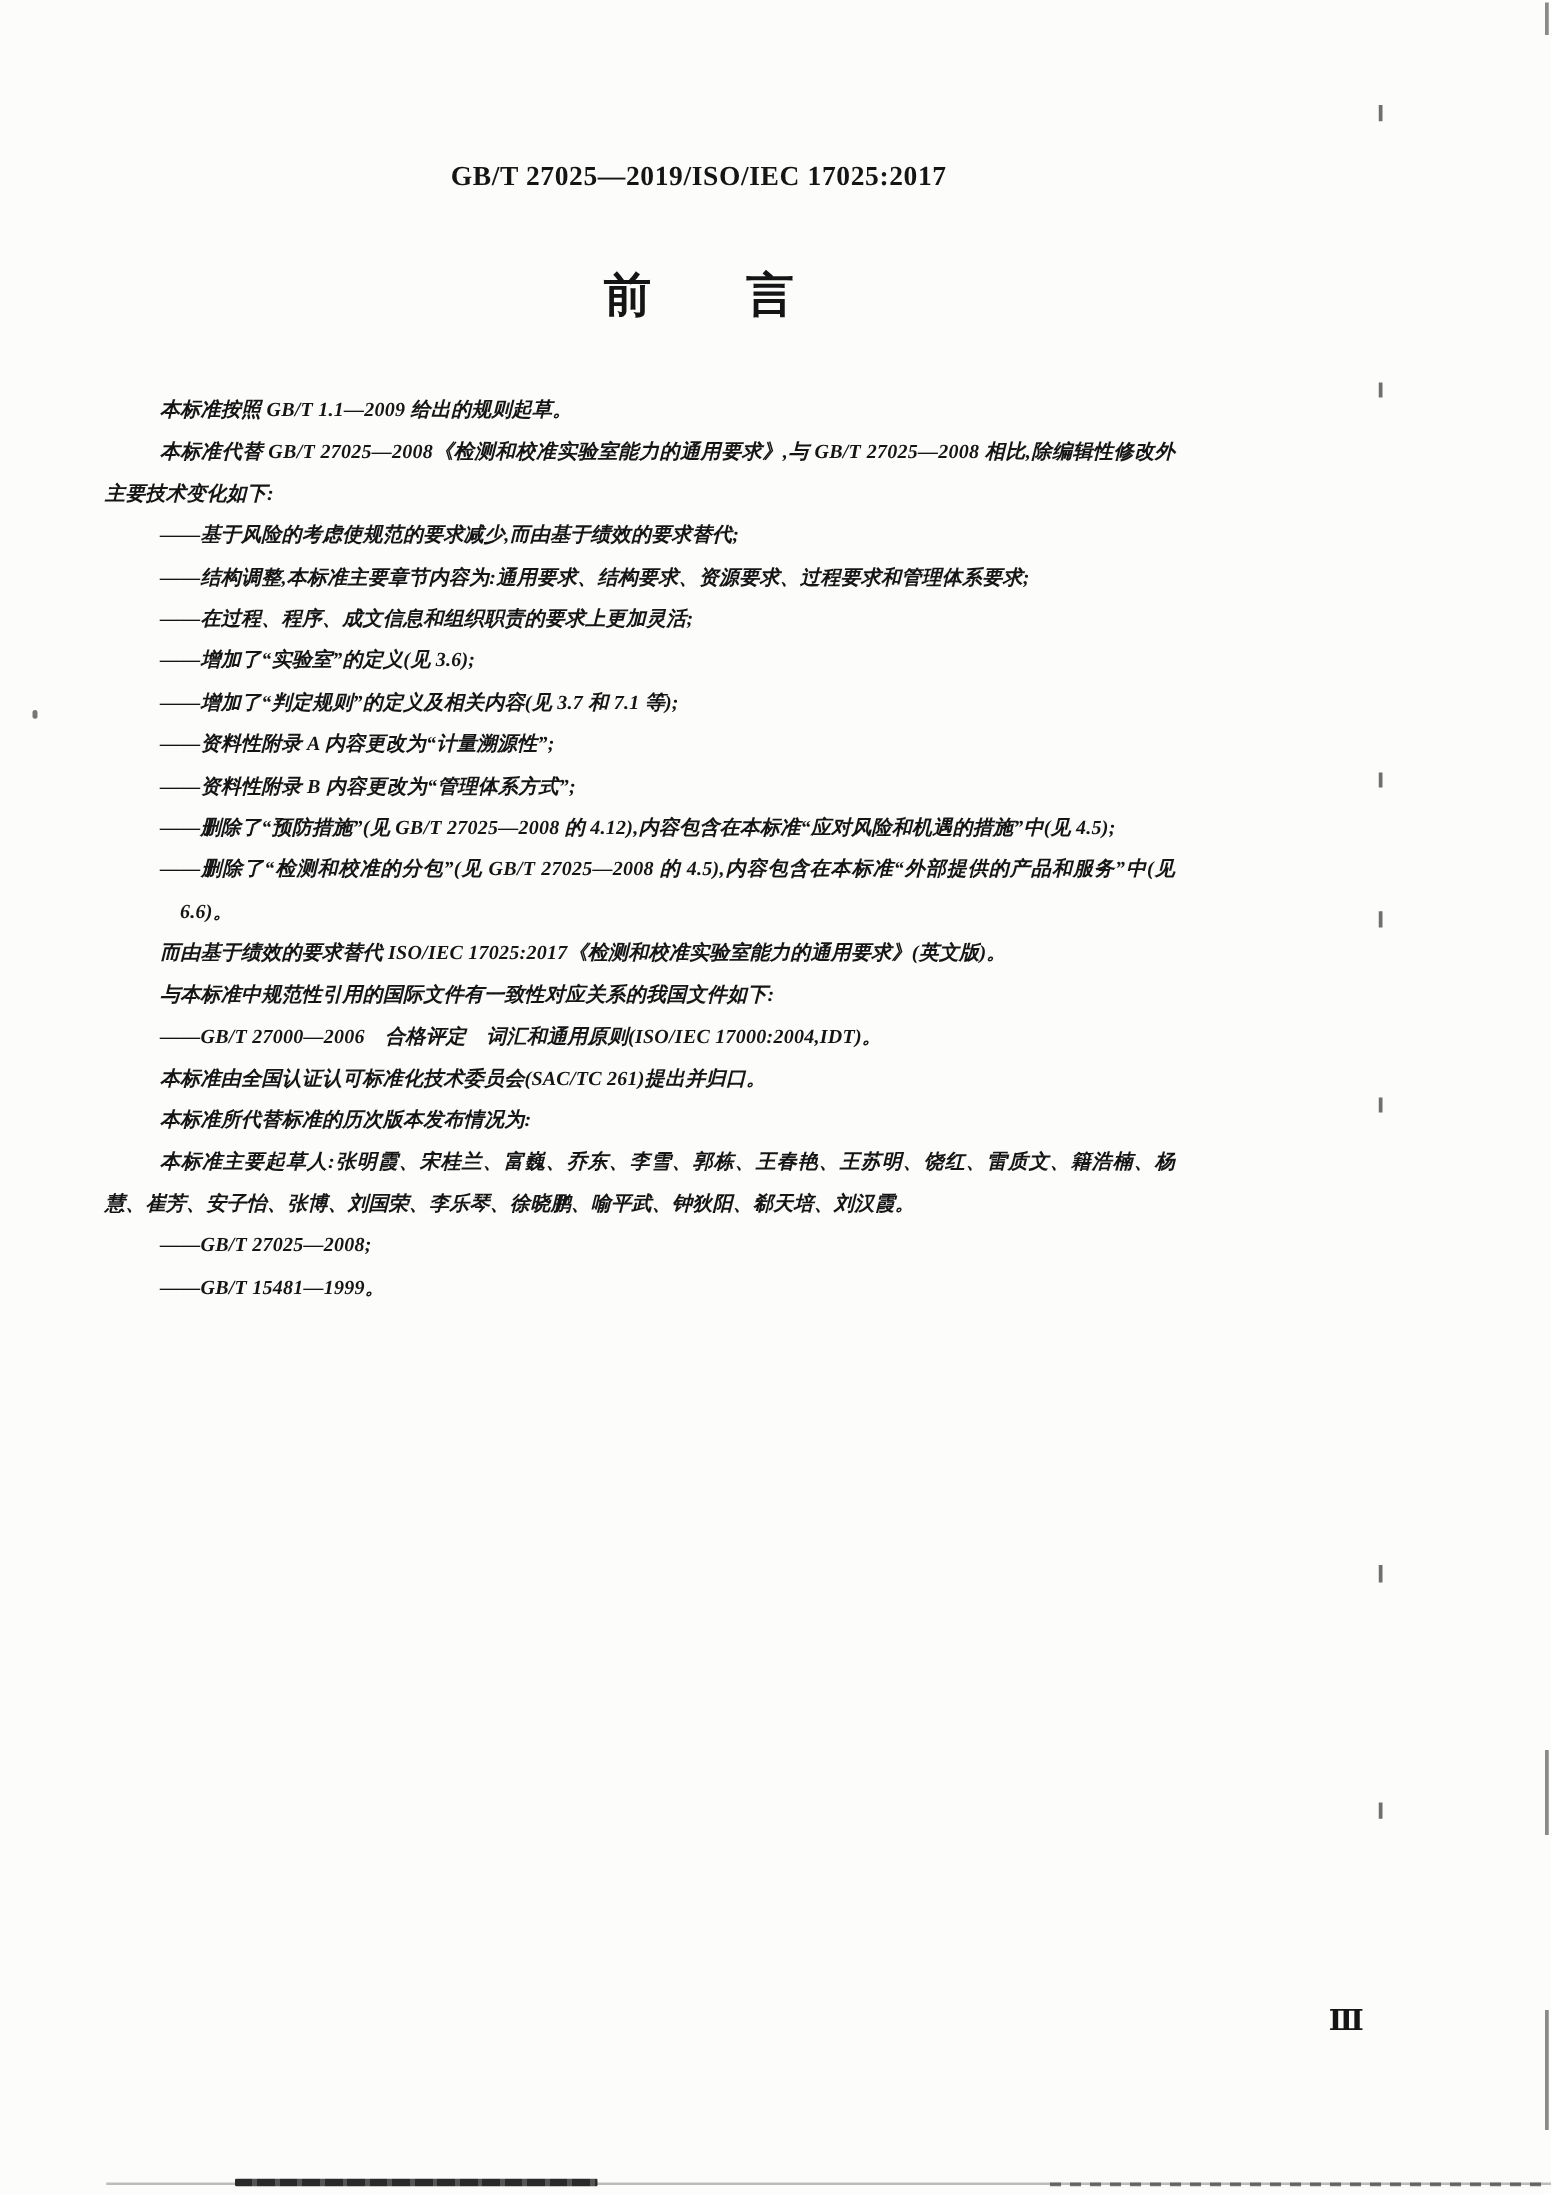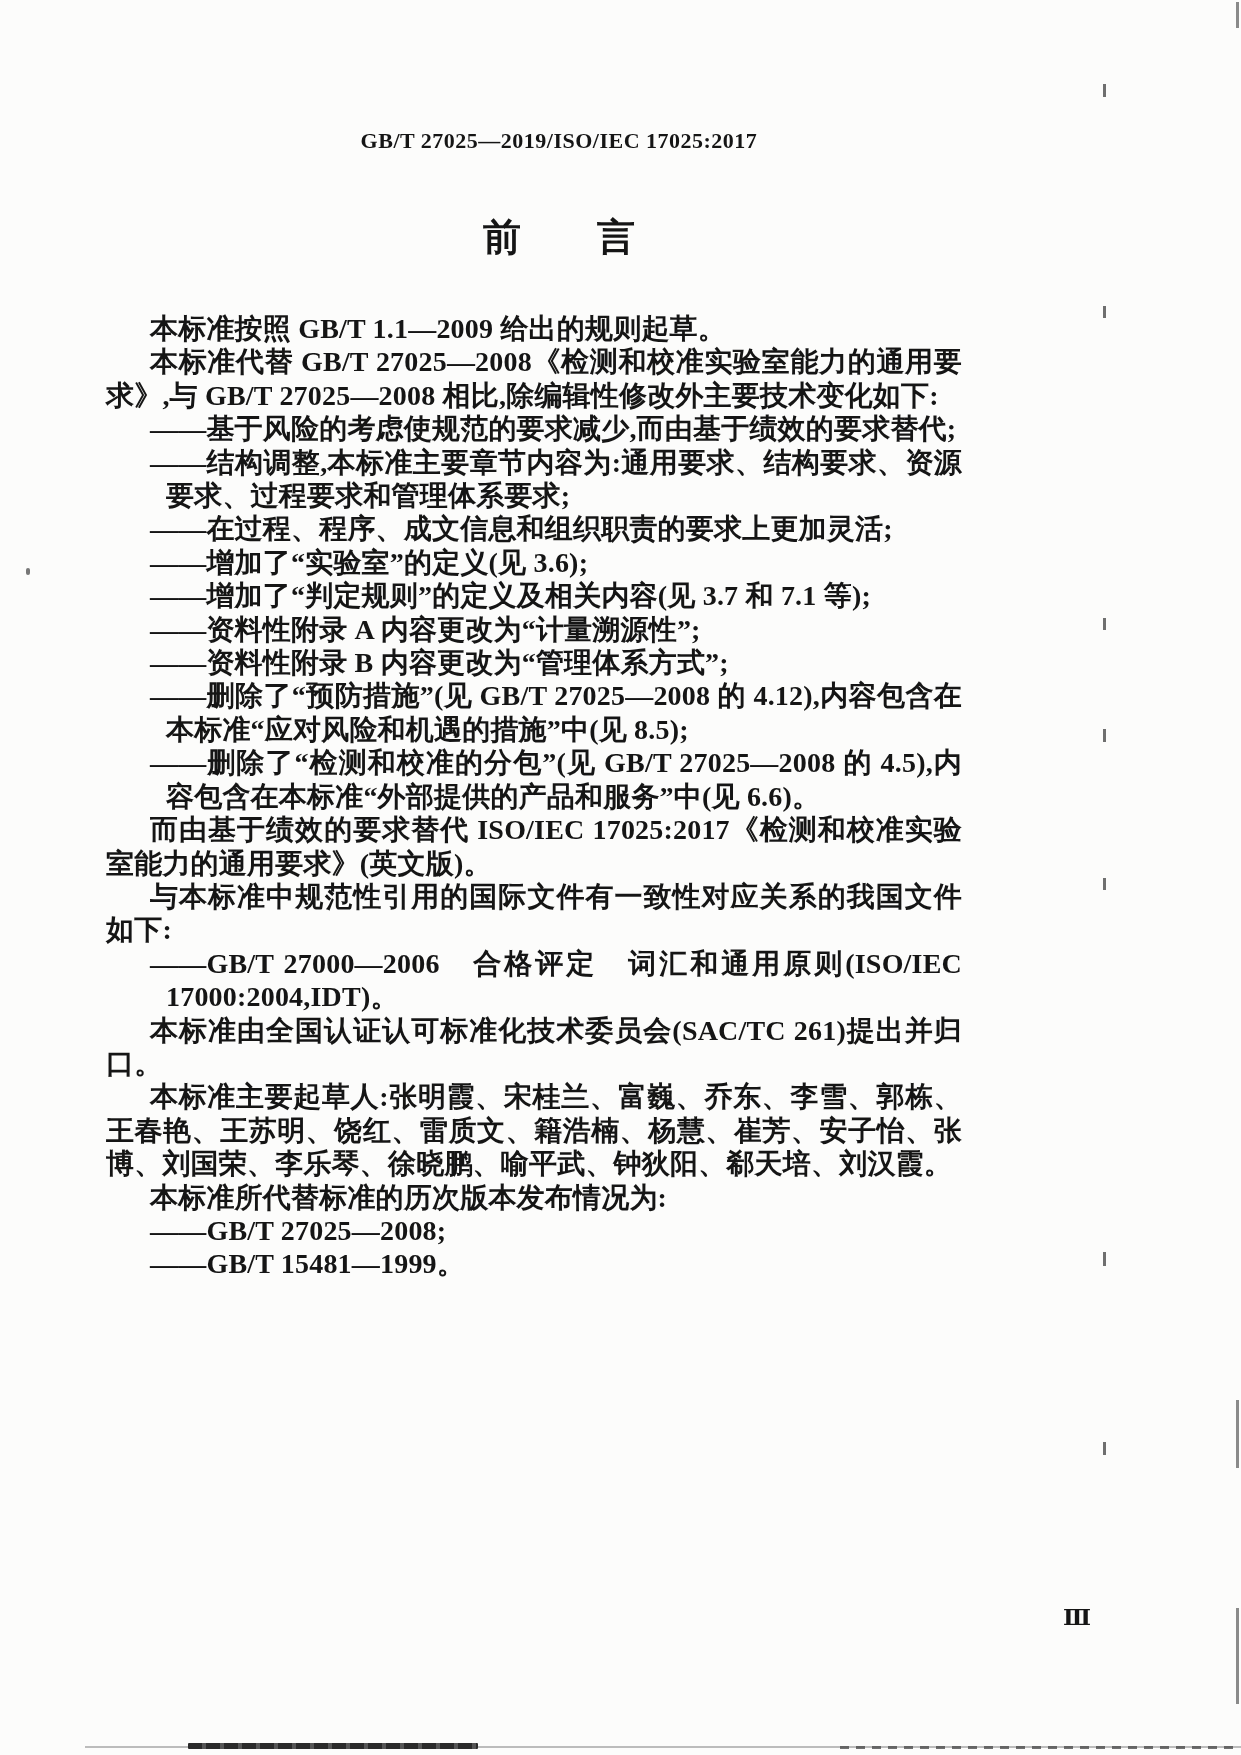--- a/index.html
+++ b/index.html
@@ -21,27 +21,28 @@
     white-space:nowrap;
   }
   .title {
     margin:64px 253px 0 130px;
     text-align:center;
     font-size:38px;
     line-height:1;
     font-weight:700;
   }
   .body {
-    margin:56px 0 0 106px;
+    margin:56px 0 0 84px;
     width:856px;
-    font-size:28px;
+    font-size:16px;
     line-height:33.4px;
     font-weight:600;
     text-align:justify;
     letter-spacing:0.2px;
+    font-style:italic;
   }
   .para { text-indent:44px; margin:0; }
   .dash { padding-left:60px; text-indent:-16px; margin:0; }
   .page-number {
     position:absolute; left:1063px; top:1603px;
     font-size:23px; font-weight:700;
   }
   
   .tick { position:absolute; background:#6f6f6f; }
   .edge-line { position:absolute; background:#8a8a8a; }
@@ -64,28 +65,28 @@
   <div class="body" id="doc-body">
       <div class="para">本标准按照 GB/T 1.1—2009 给出的规则起草。</div>
       <div class="para">本标准代替 GB/T 27025—2008《检测和校准实验室能力的通用要求》,与 GB/T 27025—2008 相比,除编辑性修改外主要技术变化如下:</div>
       <div class="dash">——基于风险的考虑使规范的要求减少,而由基于绩效的要求替代;</div>
       <div class="dash">——结构调整,本标准主要章节内容为:通用要求、结构要求、资源要求、过程要求和管理体系要求;</div>
       <div class="dash">——在过程、程序、成文信息和组织职责的要求上更加灵活;</div>
       <div class="dash">——增加了“实验室”的定义(见 3.6);</div>
       <div class="dash">——增加了“判定规则”的定义及相关内容(见 3.7 和 7.1 等);</div>
       <div class="dash">——资料性附录 A 内容更改为“计量溯源性”;</div>
       <div class="dash">——资料性附录 B 内容更改为“管理体系方式”;</div>
-      <div class="dash">——删除了“预防措施”(见 GB/T 27025—2008 的 4.12),内容包含在本标准“应对风险和机遇的措施”中(见 8.5);</div>
+      <div class="dash">——删除了“预防措施”(见 GB/T 27025—2008 的 4.12),内容包含在本标准“应对风险和机遇的措施”中(见 4.5);</div>
       <div class="dash">——删除了“检测和校准的分包”(见 GB/T 27025—2008 的 4.5),内容包含在本标准“外部提供的产品和服务”中(见 6.6)。</div>
       <div class="para">而由基于绩效的要求替代 ISO/IEC 17025:2017《检测和校准实验室能力的通用要求》(英文版)。</div>
       <div class="para">与本标准中规范性引用的国际文件有一致性对应关系的我国文件如下:</div>
       <div class="dash">——GB/T 27000—2006　合格评定　词汇和通用原则(ISO/IEC 17000:2004,IDT)。</div>
       <div class="para">本标准由全国认证认可标准化技术委员会(SAC/TC 261)提出并归口。</div>
+      <div class="para">本标准所代替标准的历次版本发布情况为:</div>
       <div class="para">本标准主要起草人:张明霞、宋桂兰、富巍、乔东、李雪、郭栋、王春艳、王苏明、饶红、雷质文、籍浩楠、杨慧、崔芳、安子怡、张博、刘国荣、李乐琴、徐晓鹏、喻平武、钟狄阳、郗天培、刘汉霞。</div>
-      <div class="para">本标准所代替标准的历次版本发布情况为:</div>
       <div class="dash">——GB/T 27025—2008;</div>
       <div class="dash">——GB/T 15481—1999。</div>
     </div>
 
   <div class="page-number">Ⅲ</div>
 
   <div class="tick" style="left:1103px; top:84px;  width:3px; height:13px;"></div>
   <div class="tick" style="left:1103px; top:306px; width:3px; height:12px;"></div>
   <div class="tick" style="left:1103px; top:618px; width:3px; height:12px;"></div>
   <div class="tick" style="left:1103px; top:729px; width:3px; height:13px;"></div>

